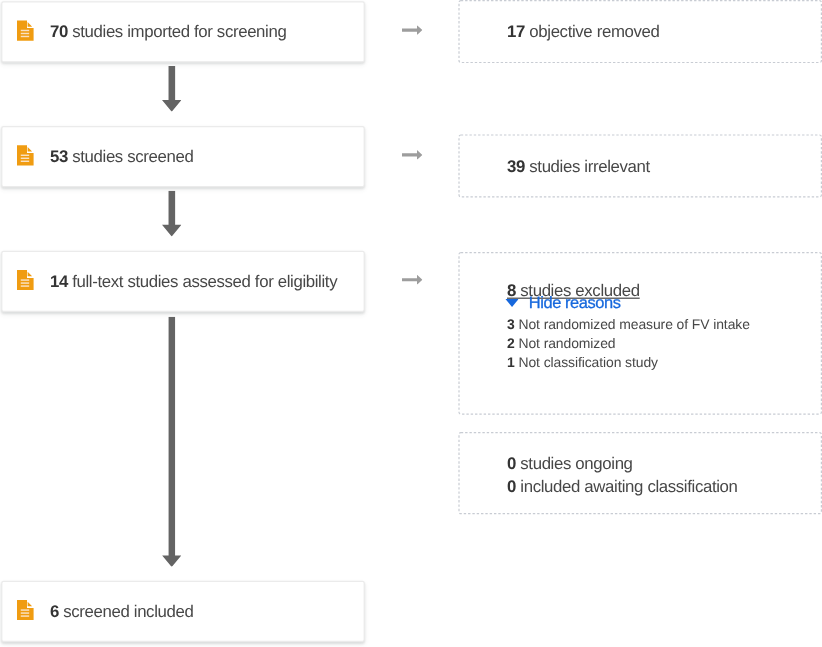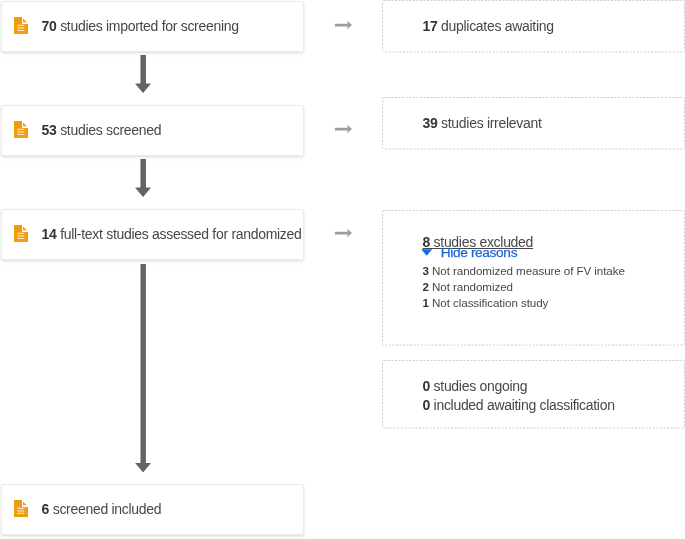--- a/index.html
+++ b/index.html
@@ -68,21 +68,21 @@
         <svg viewBox="0 0 140 170" width="14" height="17" shape-rendering="crispEdges">
             <path fill="#f09c11" d="M0 3a3 3 0 0 1 3-3h80v67h57v100a3 3 0 0 1-3 3H3a3 3 0 0 1-3-3z"></path>
             <path fill="#f09c11" d="M90 14l38 38H90z" shape-rendering="geometricPrecision"></path>
             <g fill="#fae1c3" shape-rendering="geometricPrecision">
               <rect x="33" y="78" width="70" height="12"></rect>
               <rect x="33" y="103" width="70" height="12"></rect>
               <rect x="33" y="128" width="70" height="12"></rect>
             </g>
           </svg>
       </span>
-      <span class="label"><b>14</b><span> full-text studies assessed for randomized</span></span>
+      <span class="label"><b>14</b><span> full-text studies assessed for eligibility</span></span>
     </div>
   </div>
 
   <div class="card" style="left:1px;top:484px;width:303px;height:51px;">
     <div class="row">
       <span class="doc-icon">
         <svg viewBox="0 0 140 170" width="14" height="17" shape-rendering="crispEdges">
             <path fill="#f09c11" d="M0 3a3 3 0 0 1 3-3h80v67h57v100a3 3 0 0 1-3 3H3a3 3 0 0 1-3-3z"></path>
             <path fill="#f09c11" d="M90 14l38 38H90z" shape-rendering="geometricPrecision"></path>
             <g fill="#fae1c3" shape-rendering="geometricPrecision">
@@ -114,25 +114,25 @@
   </svg>
   <svg class="arrow-h" style="left:335.3px;top:228.5px;" width="17" height="8.2" viewBox="0 0 17 8.2">
     <path fill="#9d9d9d" d="M0 2.8h12.5V0L17 4.1 12.5 8.2V5.4H0z"></path>
   </svg>
 
   <div class="dashed" style="left:381.5px;top:0px;width:303px;height:52.6px;">
       <svg class="dashframe" viewBox="0 0 303 52.6" preserveAspectRatio="none">
         <rect x="0.5" y="0.5" width="302" height="51.6" rx="1.5"></rect>
       </svg>
     <div class="row" style="padding-left:41px;">
-      <span class="label" style="margin-left:0;"><b>17</b><span> duplicates awaiting</span></span>
+      <span class="label" style="margin-left:0;"><b>17</b><span> objective removed</span></span>
     </div>
   </div>
 
-  <div class="dashed" style="left:381.5px;top:97px;width:303px;height:52.6px;">
+  <div class="dashed" style="left:381.5px;top:112px;width:303px;height:52.6px;">
       <svg class="dashframe" viewBox="0 0 303 52.6" preserveAspectRatio="none">
         <rect x="0.5" y="0.5" width="302" height="51.6" rx="1.5"></rect>
       </svg>
     <div class="row" style="padding-left:41px;">
       <span class="label" style="margin-left:0;"><b>39</b><span> studies irrelevant</span></span>
     </div>
   </div>
 
   <div class="dashed" style="left:381.5px;top:210px;width:303px;height:135.6px;">
       <svg class="dashframe" viewBox="0 0 303 135.6" preserveAspectRatio="none">

